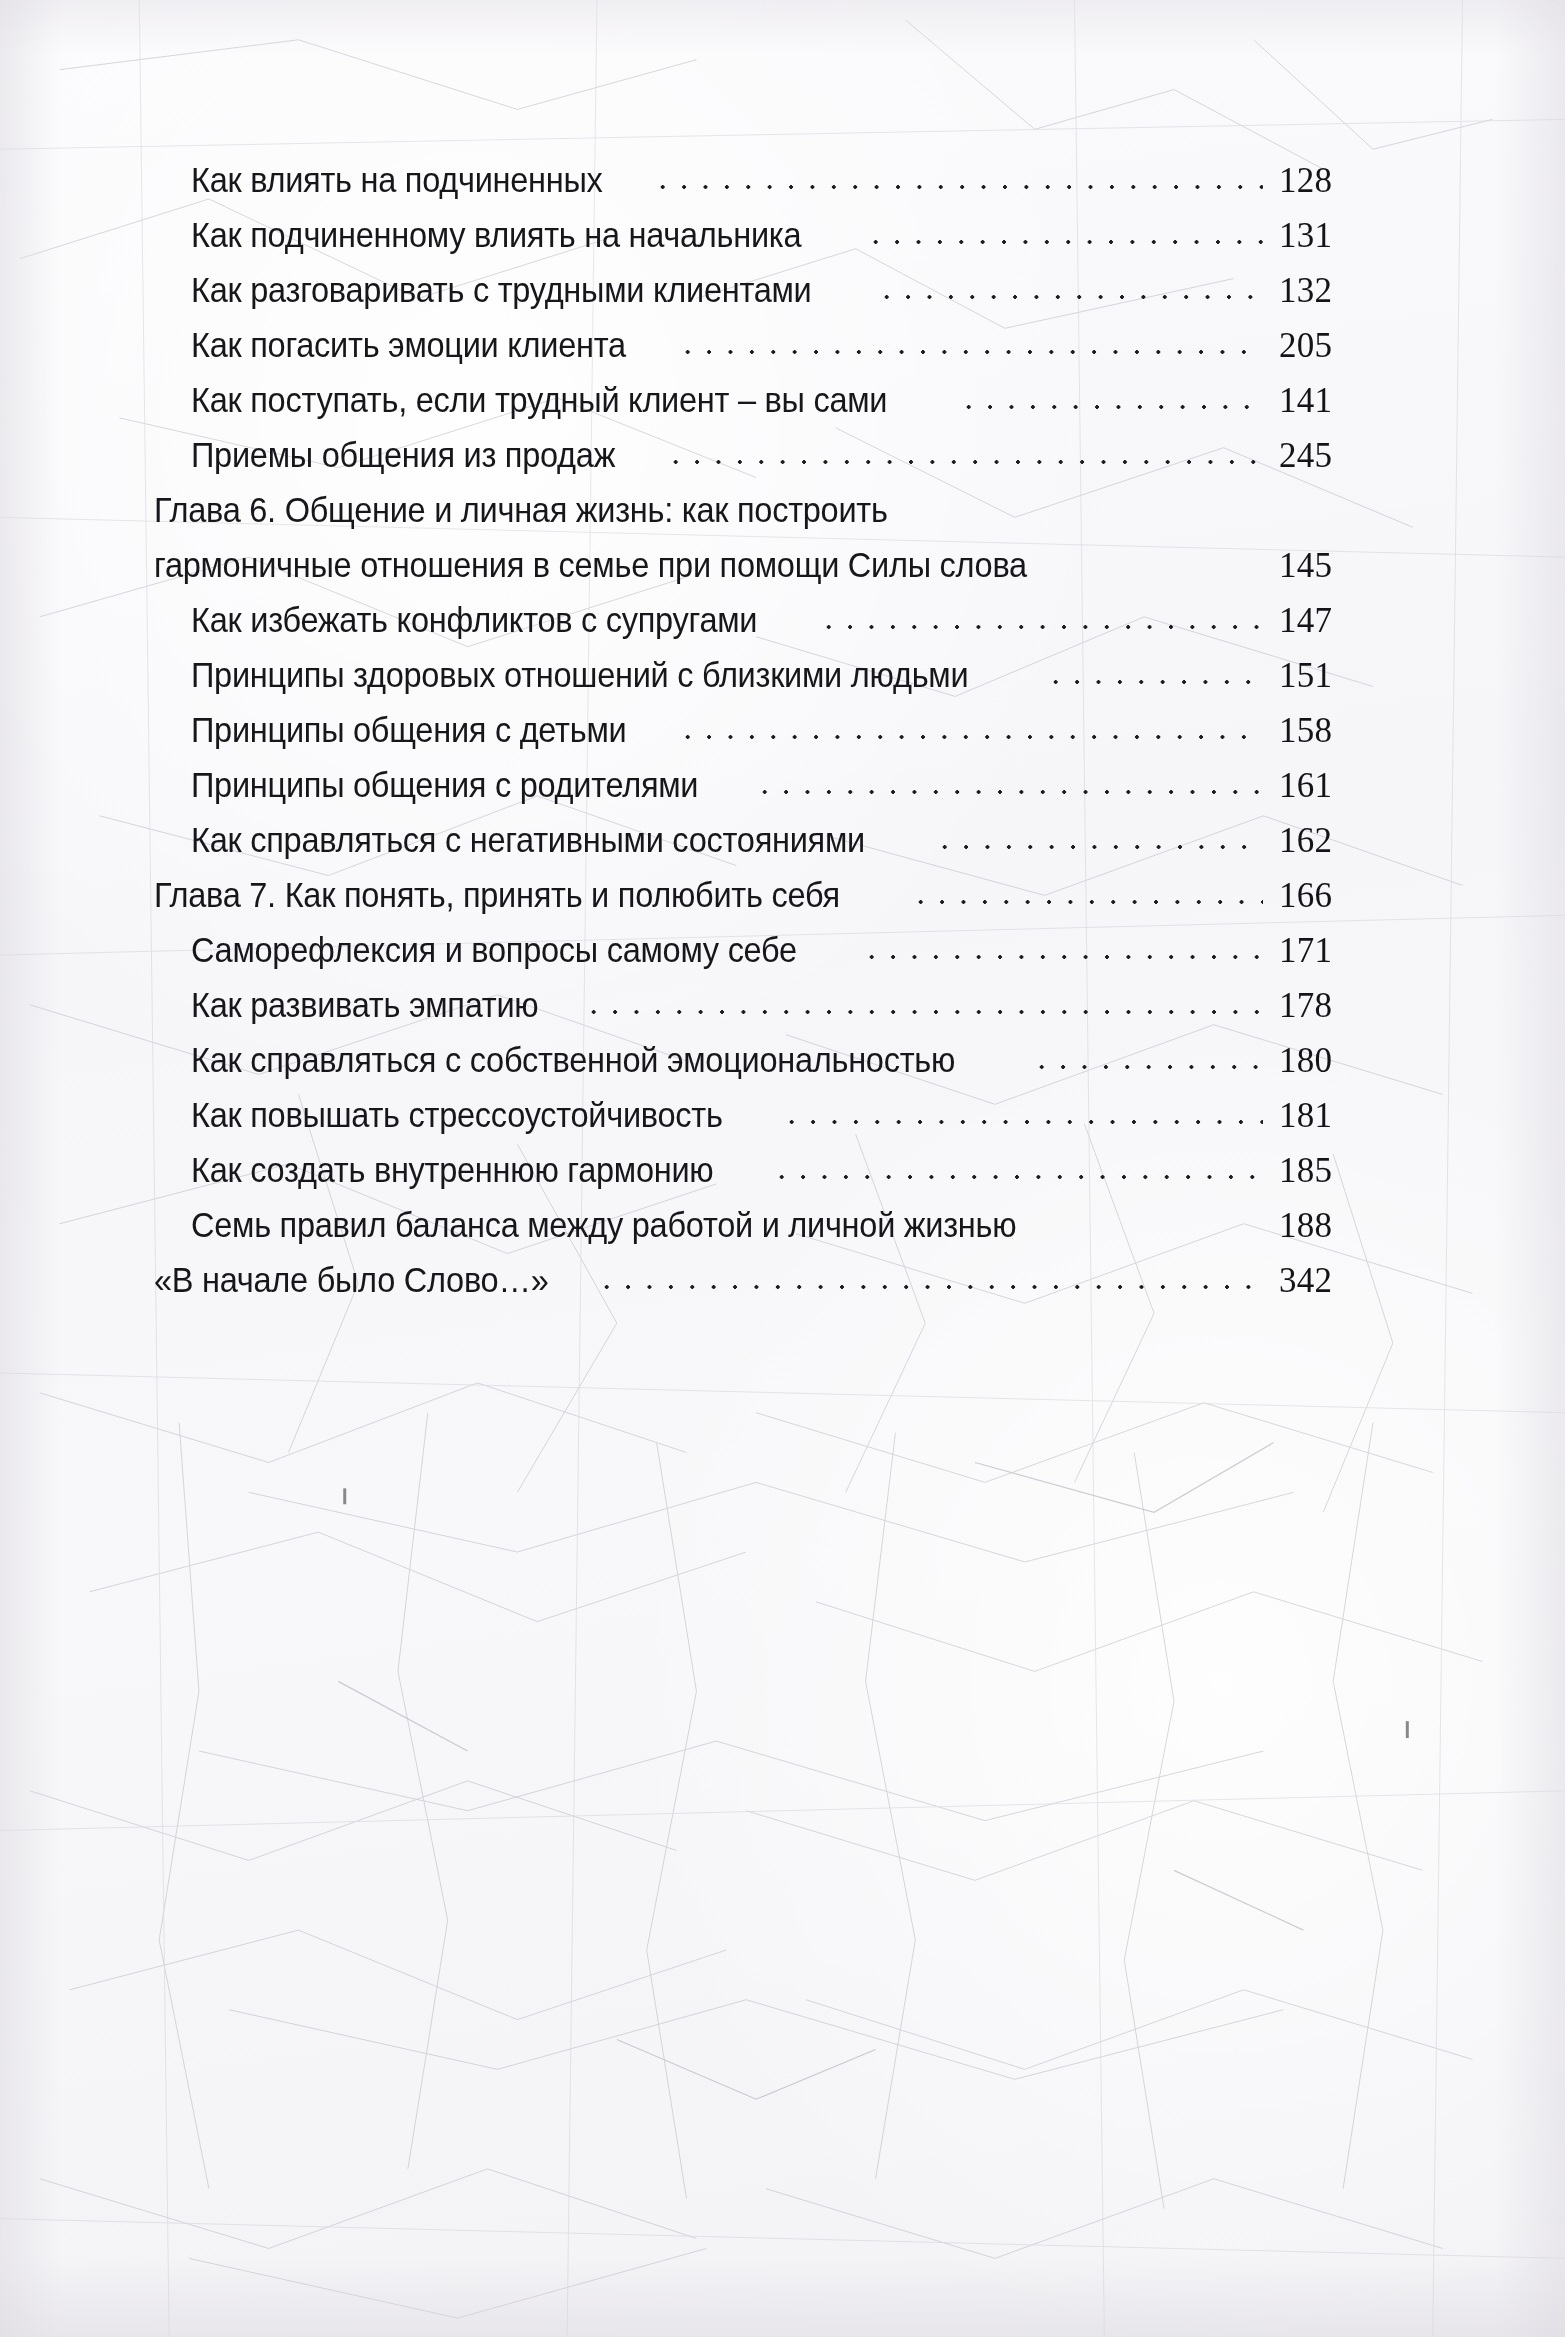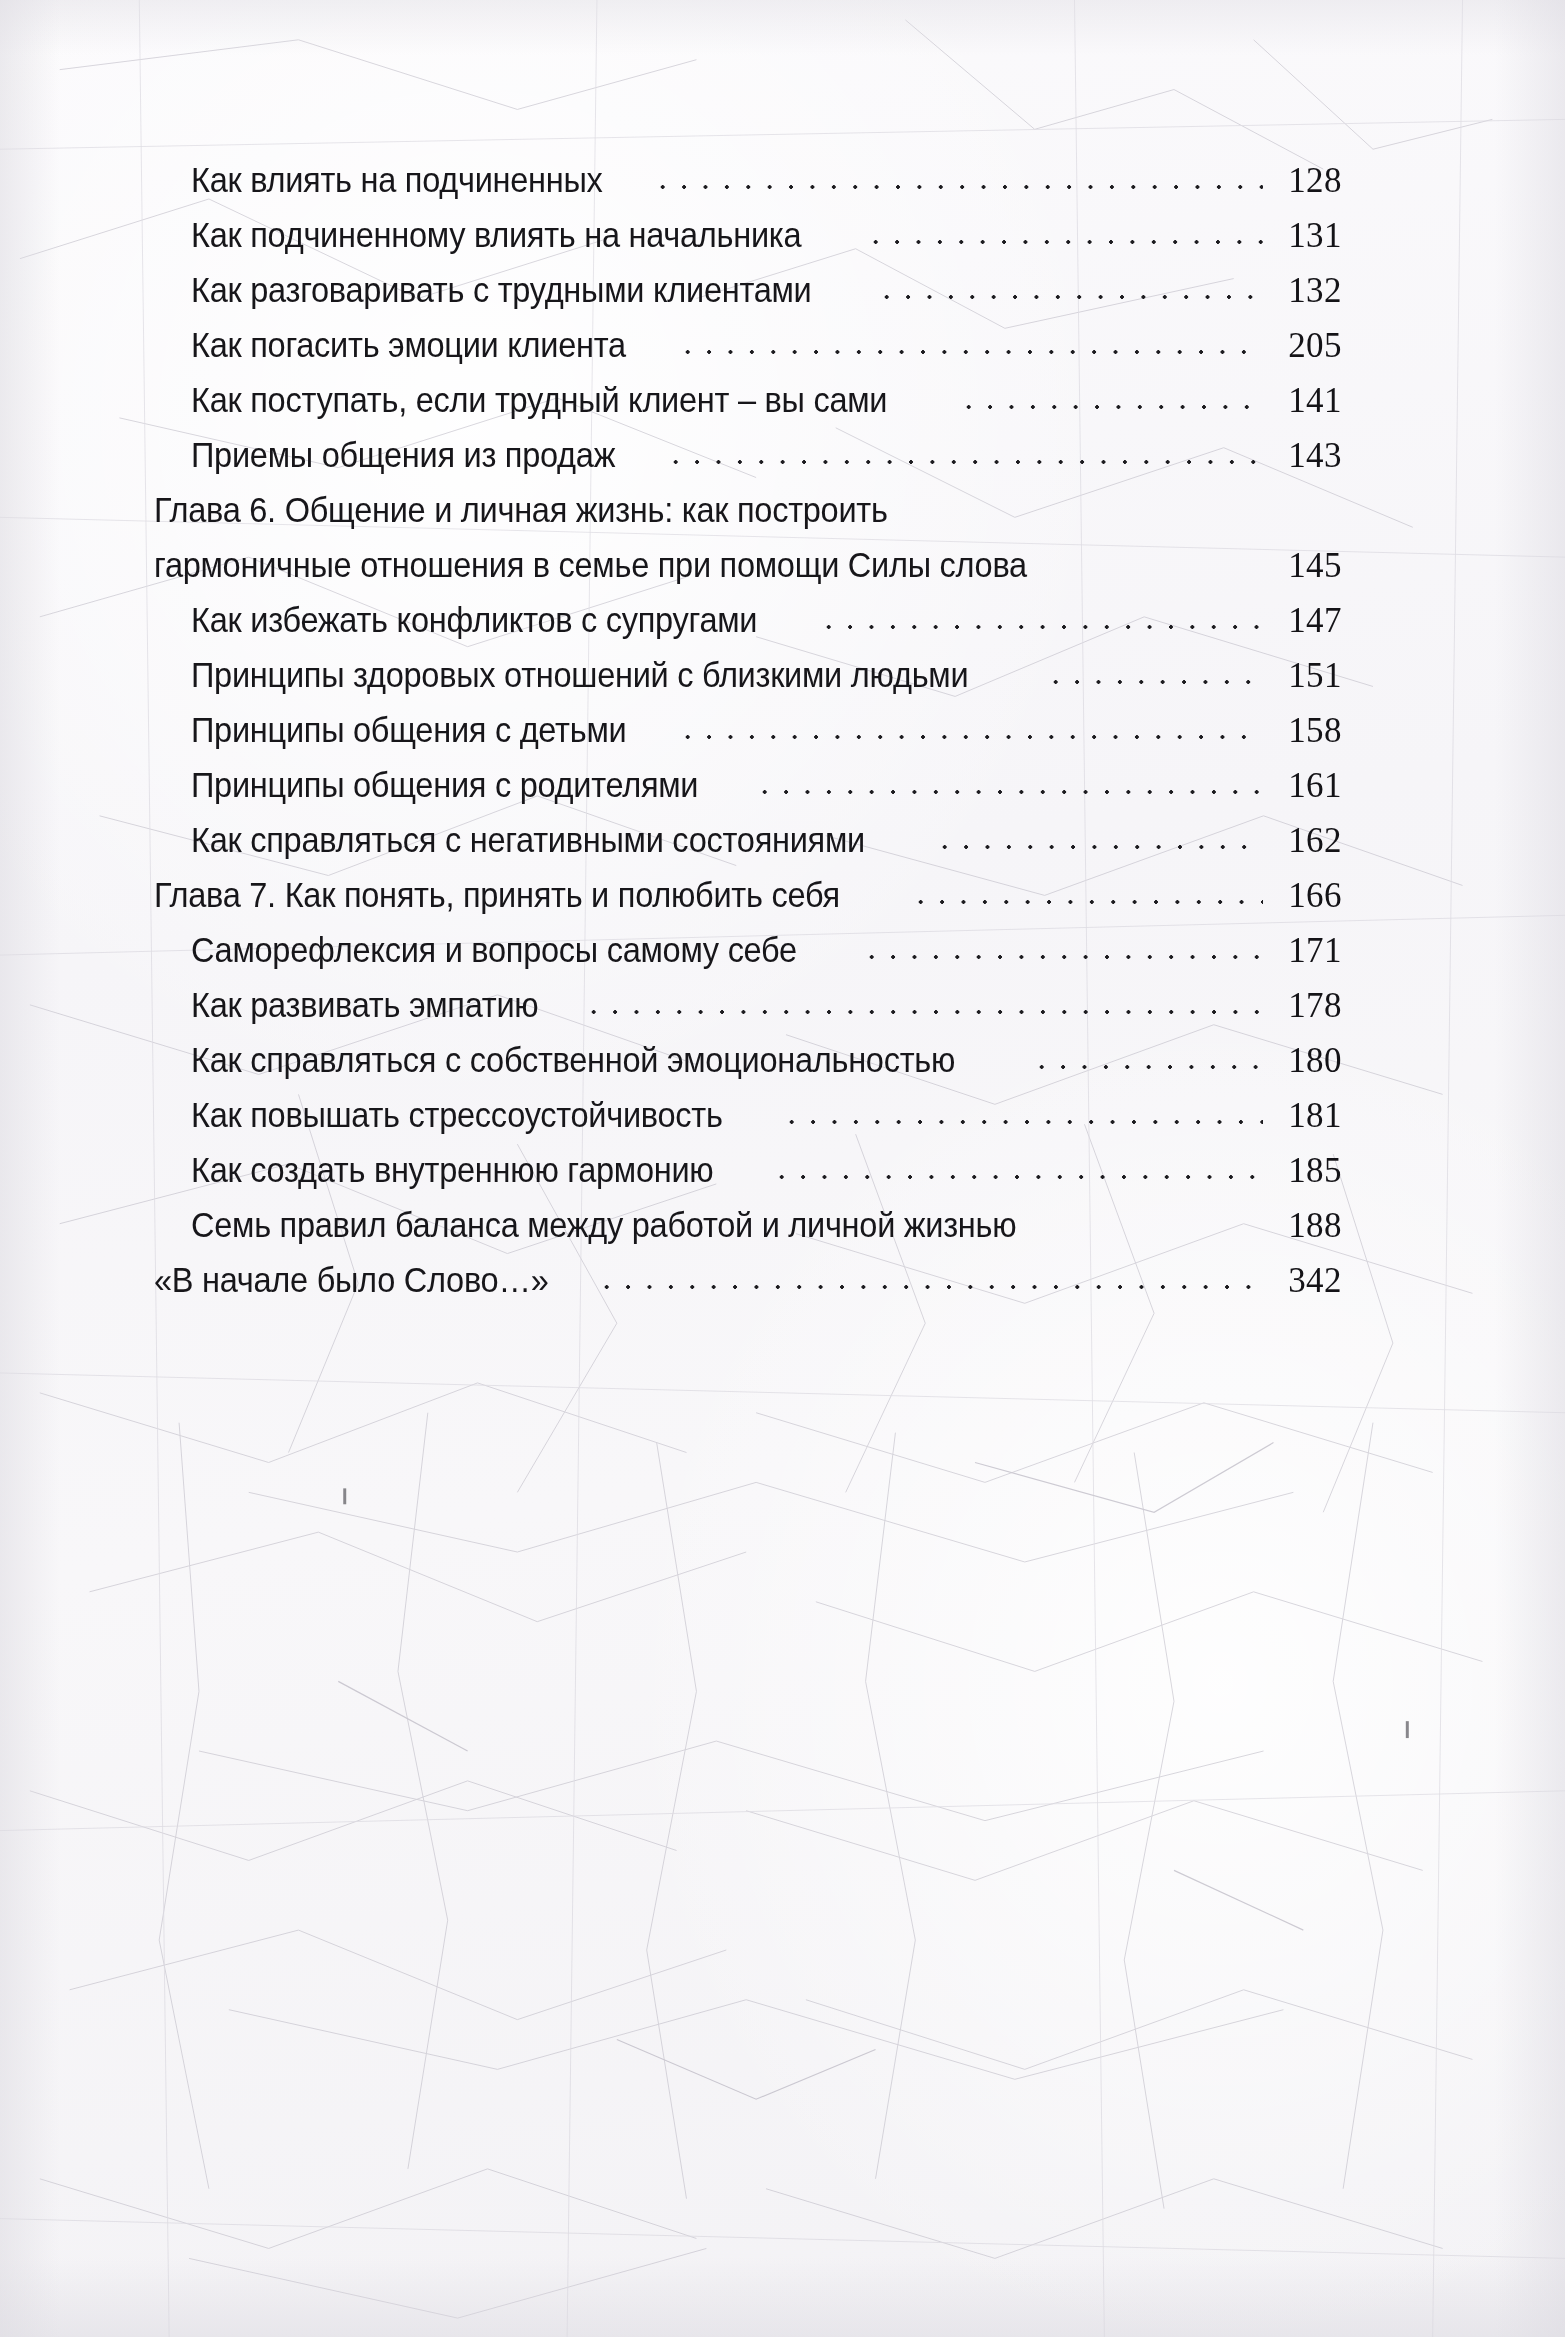--- a/index.html
+++ b/index.html
@@ -89,21 +89,21 @@
     background-image: radial-gradient(circle, #1d1c20 1.7px, rgba(0,0,0,0) 2.1px);
     background-size: 21.4px 4px;
     background-repeat: repeat-x;
     background-position: left bottom;
   }
   .toc-row.no-dots .toc-dots::before { display: none; }
 
   .toc-page {
     flex: 0 0 auto;
     width: 72px;
-    text-align: center;
+    text-align: left;
     font-family: "Liberation Serif", serif;
     font-size: 35px;
     line-height: 1;
     color: #141317;
     letter-spacing: 0.3px;
   }
 </style>
 </head>
 <body>
 
@@ -200,21 +200,21 @@
         <span class="toc-page">205</span>
       </div>
       <div class="toc-row level-section">
         <span class="toc-title">Как поступать, если трудный клиент – вы сами</span>
         <span class="toc-dots"></span>
         <span class="toc-page">141</span>
       </div>
       <div class="toc-row level-section">
         <span class="toc-title">Приемы общения из продаж</span>
         <span class="toc-dots"></span>
-        <span class="toc-page">143</span>
+        <span class="toc-page">245</span>
       </div>
       <div class="toc-row level-chapter no-dots">
         <span class="toc-title">Глава 6. Общение и личная жизнь: как построить</span>
         <span class="toc-dots"></span>
         <span class="toc-page"></span>
       </div>
       <div class="toc-row level-chapter no-dots">
         <span class="toc-title">гармоничные отношения в семье при помощи Силы слова</span>
         <span class="toc-dots"></span>
         <span class="toc-page">145</span>

